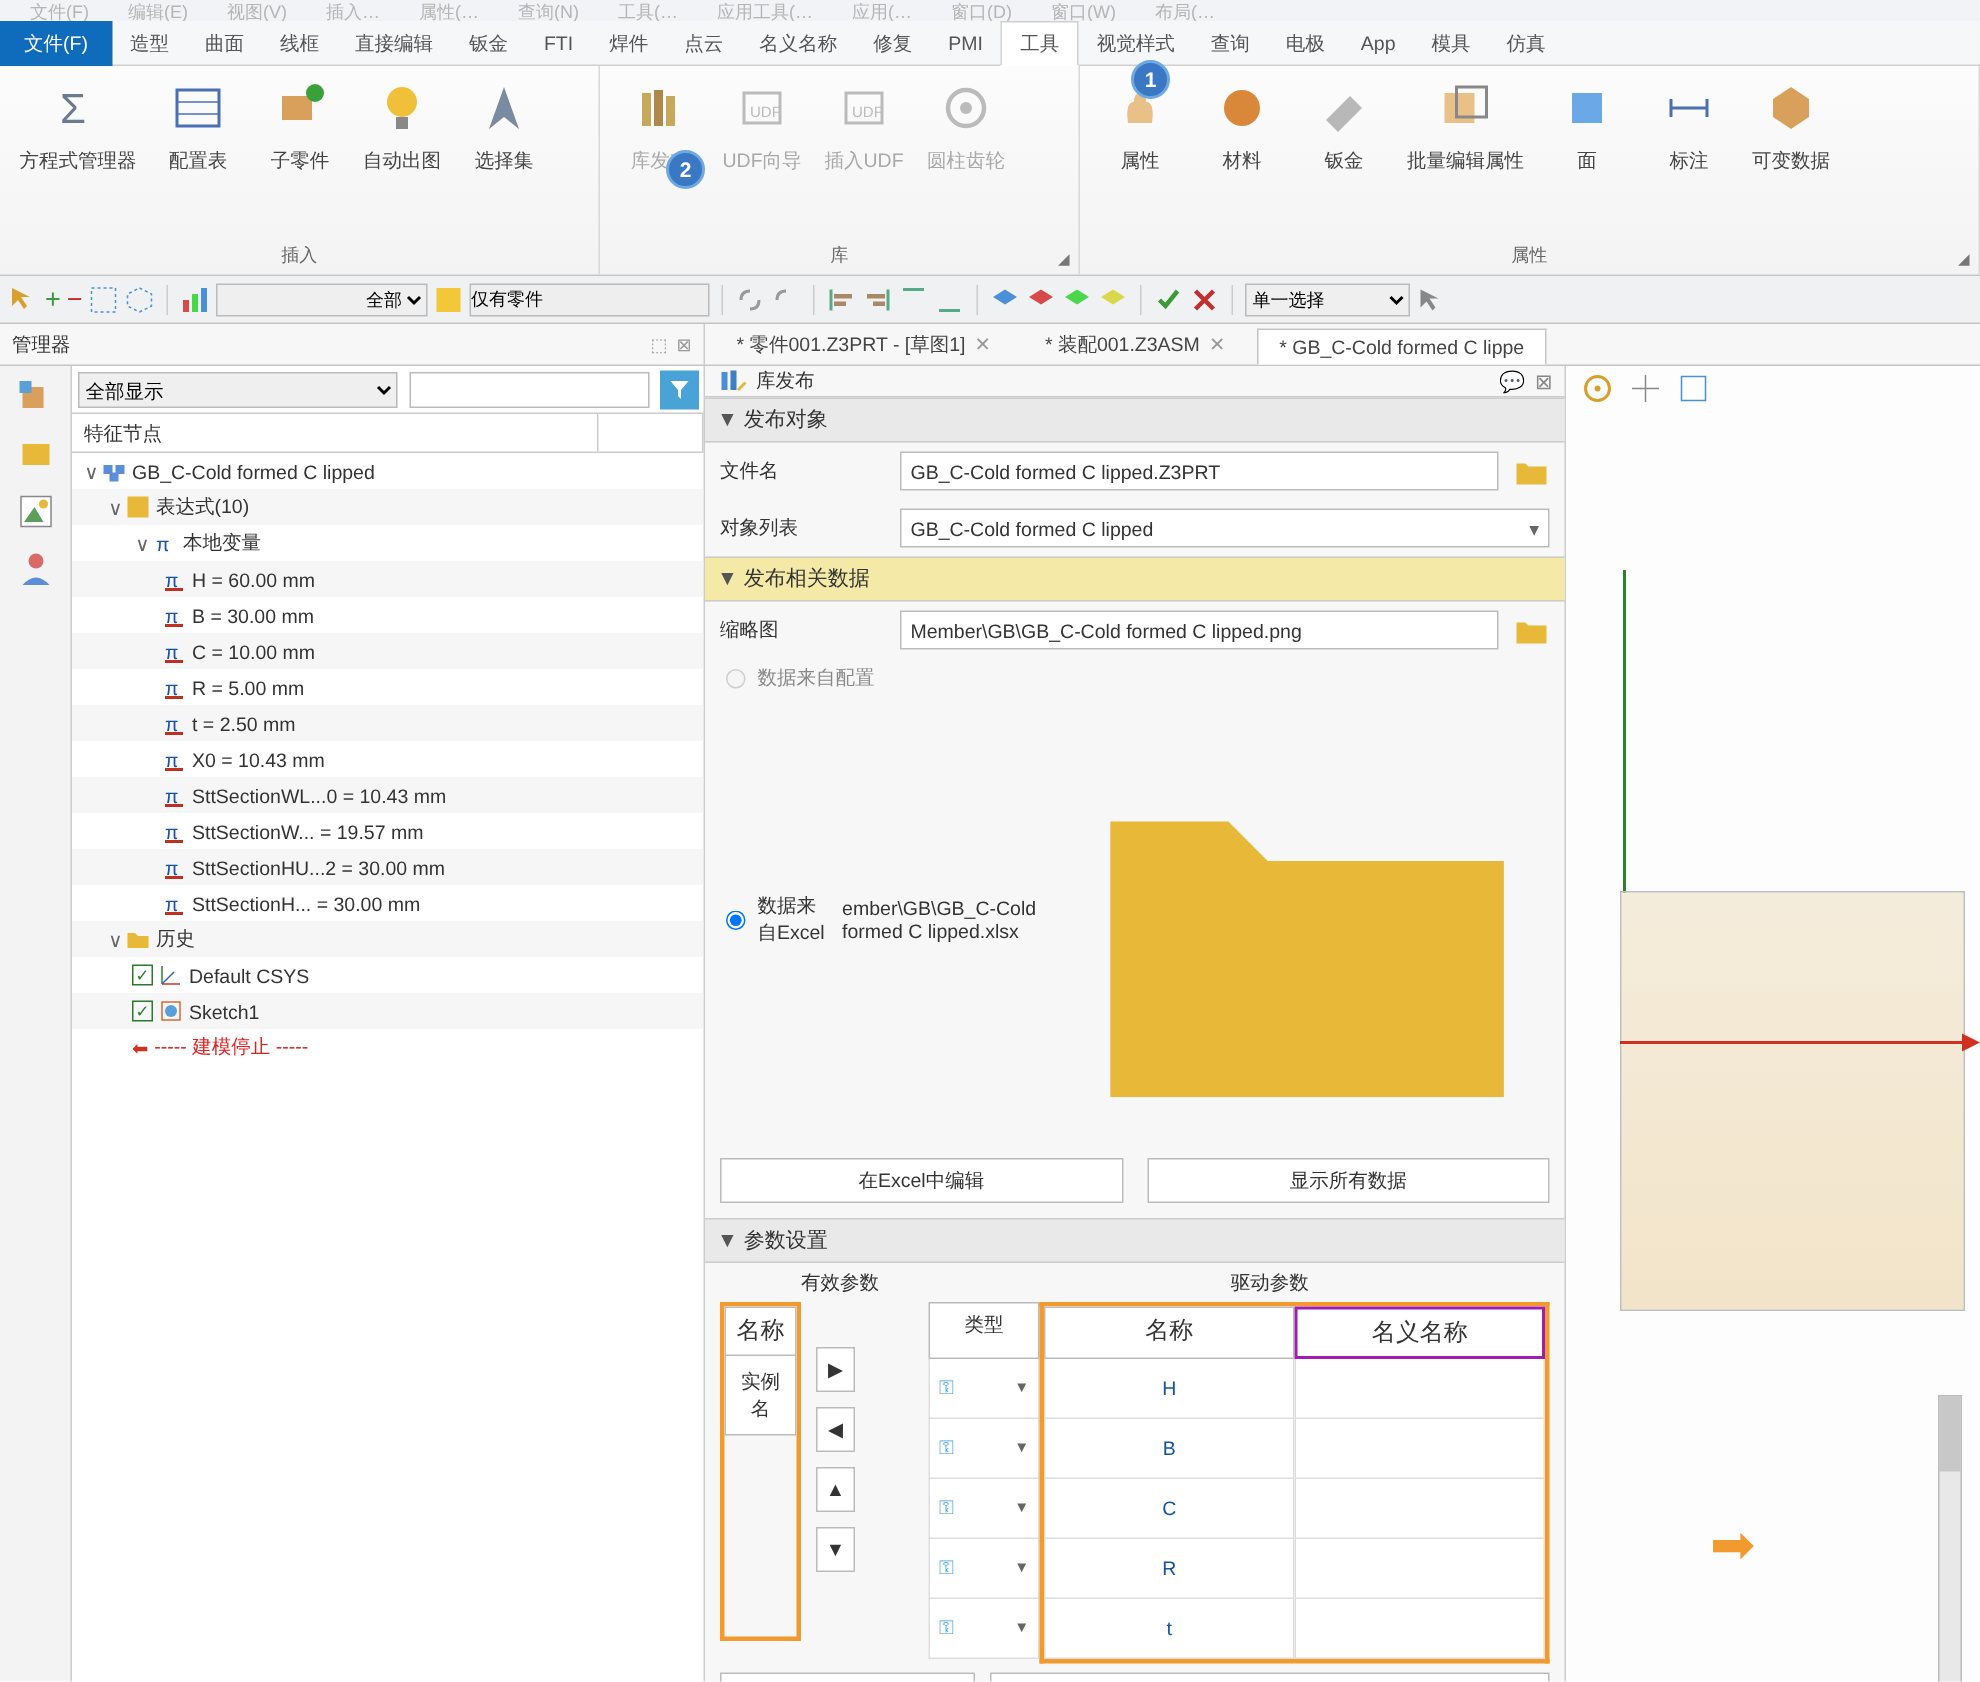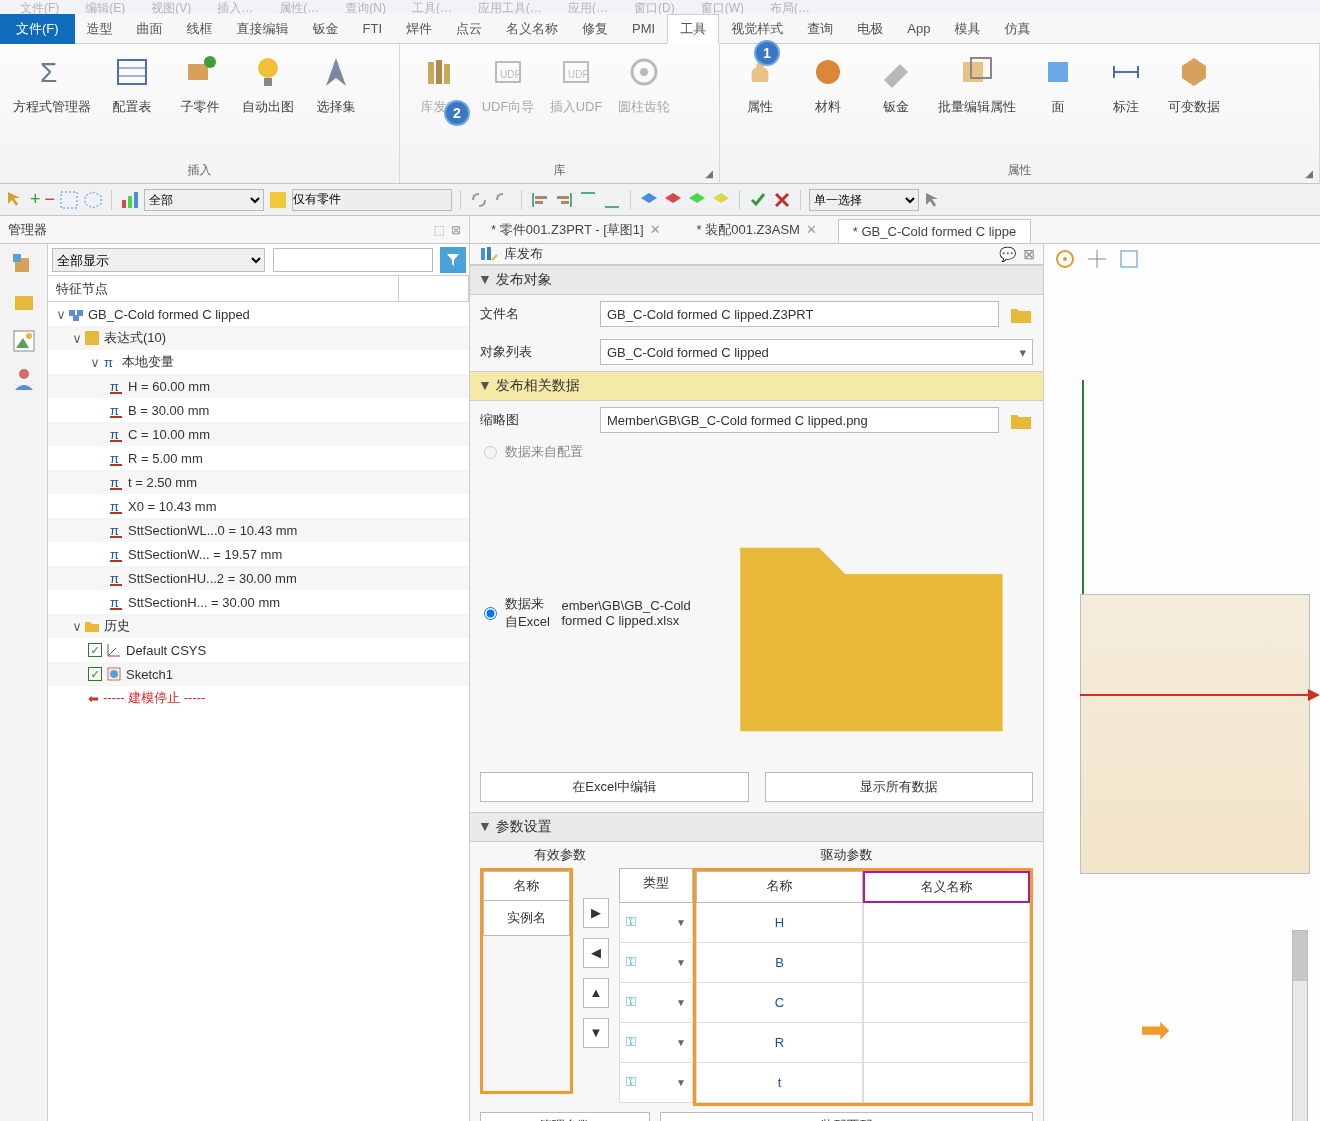--- a/index.html
+++ b/index.html
@@ -88,21 +88,21 @@
 .radio-row.enabled { color: #333; }
 
 .two-btn-row { display: flex; gap: 16px; padding: 10px; }
 .two-btn-row .btn { flex: 1; height: 30px; background: #fff; border: 1px solid #bbb; text-align: center; line-height: 28px; }
 
 .param-section { padding: 0 10px; display: flex; gap: 10px; }
 .param-col-label { text-align: center; padding: 4px; color: #333; }
 .param-box { border: 3px solid #f29a2e; height: 226px; }
 .param-left { width: 160px; }
 .param-right { width: 340px; }
-.cell-head { border: 1px solid #bbb; border-bottom: 1px solid #bbb; text-align: center; padding: 5px; background: #fff; font-size: 13px; }
+.cell-head { border: 1px solid #bbb; border-bottom: 1px solid #bbb; text-align: center; padding: 5px; background: #fff; font-size: 16px; }
 .cell-body { border: 1px solid #bbb; border-top: none; text-align: center; padding: 8px; background: #fff; font-size: 13px; }
 .param-mid { width: 30px; display: flex; flex-direction: column; gap: 10px; padding-top: 30px; align-items: center; }
 .param-mid .arrow-btn { width: 26px; height: 30px; border: 1px solid #bbb; background: #fff; display: flex; align-items: center; justify-content: center; }
 .big-arrow { position: absolute; left: 670px; top: 765px; font-size: 36px; color: #f29a2e; z-index: 10; }
 .scroll-bar { width: 16px; background:#e8e8e8;border:1px solid #bbb; position: absolute; right: 12px; top: 686px; height: 200px; }
 .scroll-bar .thumb { background:#c8c8c8; width:100%; height:50px; }
 
 .below-btn-row { display: flex; gap: 10px; padding: 6px 10px; }
 .below-btn-row .btn { flex: 1; height: 28px; border: 1px solid #bbb; background: #fff; text-align: center; line-height: 26px; }
 
@@ -300,21 +300,21 @@
     </svg>
   <svg class="qico" viewBox="0 0 20 20">
       <polygon points="10,2 18,6 18,14 10,18 2,14 2,6" fill="none" stroke="#4a8fd8" stroke-dasharray="2"></polygon>
     </svg>
   <div class="sep"></div>
   <svg class="qico" viewBox="0 0 20 20">
       <rect x="2" y="10" width="4" height="8" fill="#d84a4a"></rect>
       <rect x="8" y="6" width="4" height="12" fill="#4ad84a"></rect>
       <rect x="14" y="2" width="4" height="16" fill="#4a8fd8"></rect>
     </svg>
-  <select style="width:120px;"><option>全部</option></select>
+  <select style="width:141px;text-align:right;"><option>全部</option></select>
   <svg class="qico" viewBox="0 0 20 20">
       <rect x="2" y="2" width="16" height="16" fill="#f2c838"></rect>
     </svg>
   <input style="width: 160px; background: rgb(238, 238, 238);" readonly="" value="仅有零件">
   <div class="sep"></div>
   <svg class="qico" viewBox="0 0 20 20">
       <path d="M4 10 Q4 4 10 4 M16 10 Q16 16 10 16" stroke="#999" fill="none" stroke-width="2"></path>
     </svg>
   <svg class="qico" viewBox="0 0 20 20">
       <path d="M4 10 Q4 4 10 4" stroke="#999" fill="none" stroke-width="2"></path>
@@ -605,21 +605,21 @@
             <div class="cell-head">名称</div>
             <div class="cell-body">实例名</div>
           </div>
         </div>
         <div class="param-mid">
           <div class="arrow-btn">▶</div>
           <div class="arrow-btn">◀</div>
           <div class="arrow-btn">▲</div>
           <div class="arrow-btn">▼</div>
         </div>
-        <div style="flex:1;position:relative;">
+        <div style="flex:1;position:relative;margin-left:39px;">
           <div style="display:flex;">
             <div class="h" style="flex:0 0 74px;border:1px solid #bbb;padding:5px;text-align:center;background:#fff;">类型</div>
             <div class="param-box param-right" style="height:auto;border-bottom:none;flex:1;">
               <div style="display:grid;grid-template-columns:1fr 1fr;">
                 <div class="cell-head" style="border:1px solid #bbb;">名称</div>
                 <div class="cell-head" style="border:2px solid #a21caf;">名义名称</div>
               </div>
             </div>
           </div>
           <div id="drive-rows" style="display:flex;flex-direction:column;">

